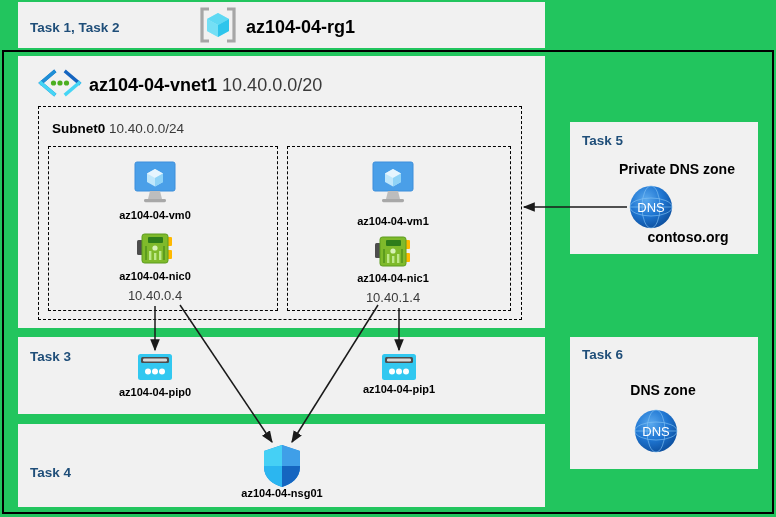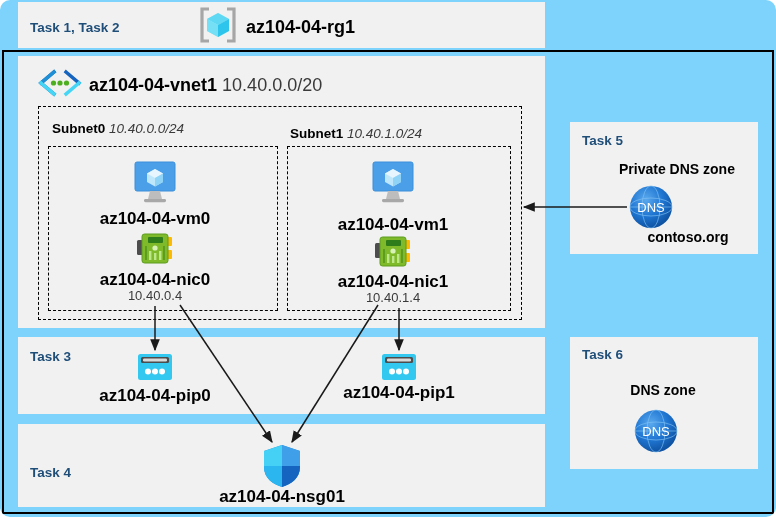--- a/index.html
+++ b/index.html
@@ -4,25 +4,24 @@
 <style>
   html, body {
     margin: 0;
     padding: 0;
     background: #ffffff;
   }
   #canvas {
     position: relative;
     width: 776px;
     height: 517px;
-    background: #7dd3fc;
+    background: #22c55e;
     font-family: "Liberation Sans", sans-serif;
     overflow: hidden;
     box-sizing: border-box;
-    border-radius: 10px;
   }
 
   
   .gray-panel {
     position: absolute;
     background: #f1f1f1;
     box-sizing: border-box;
   }
   .outer-box {
     position: absolute;
@@ -46,21 +45,21 @@
     position: absolute;
     color: #1f4e79;
     font-weight: bold;
     font-size: 13.5px;
     white-space: nowrap;
   }
   .node-label {
     position: absolute;
     color: #000000;
     font-weight: bold;
-    font-size: 17px;
+    font-size: 11px;
     white-space: nowrap;
     text-align: center;
     transform: translateX(-50%);
   }
   .sub-label {
     position: absolute;
     color: #3a3a3a;
     font-size: 13px;
     font-weight: normal;
     white-space: nowrap;
@@ -75,21 +74,21 @@
   }
   .hdr-text b { font-weight: bold; }
   .hdr-text span.light { color: #3a3a3a; font-weight: normal; }
   .subnet-title {
     position: absolute;
     font-size: 13.5px;
     white-space: nowrap;
     color: #000;
   }
   .subnet-title b { font-weight: bold; }
-  .subnet-title span.light { color: #3a3a3a; font-weight: normal; font-style: italic; }
+  .subnet-title span.light { color: #3a3a3a; font-weight: normal; }
   .zone-title {
     position: absolute;
     font-weight: bold;
     font-size: 14px;
     color: #000;
     white-space: nowrap;
     transform: translateX(-50%);
   }
 
   
@@ -148,23 +147,20 @@
   </div>
 
   <div class="hdr-text" style="left:89px; top:75px;">
     <b>az104-04-vnet1</b><span>&nbsp;</span><span class="light">10.40.0.0/20</span>
   </div>
 
   <div class="dashed-box" style="left:38px; top:106px; width:484px; height:214px;"></div>
 
   <div class="subnet-title" style="left:52px; top:121px;">
     <b>Subnet0</b><span>&nbsp;</span><span class="light">10.40.0.0/24</span>
-  </div>
-  <div class="subnet-title" style="left:290px; top:126px;">
-    <b>Subnet1</b><span>&nbsp;</span><span class="light">10.40.1.0/24</span>
   </div>
 
   <div class="dashed-box" style="left:48px; top:146px; width:230px; height:165px;"></div>
   <div class="dashed-box" style="left:287px; top:146px; width:224px; height:165px;"></div>
 
   <div class="icon" style="left:155px; top:160px;">
     <svg width="48" height="44" viewBox="0 0 48 44">
       <rect x="4" y="2" width="40" height="29" rx="2" fill="#4a9fe8"></rect>
       <rect x="4" y="2" width="40" height="29" rx="2" fill="none" stroke="#3d8edb" stroke-width="1"></rect>
       <polygon points="24,9 32,13.5 32,22 24,26.5 16,22 16,13.5" fill="#bfe7fb"></polygon>

